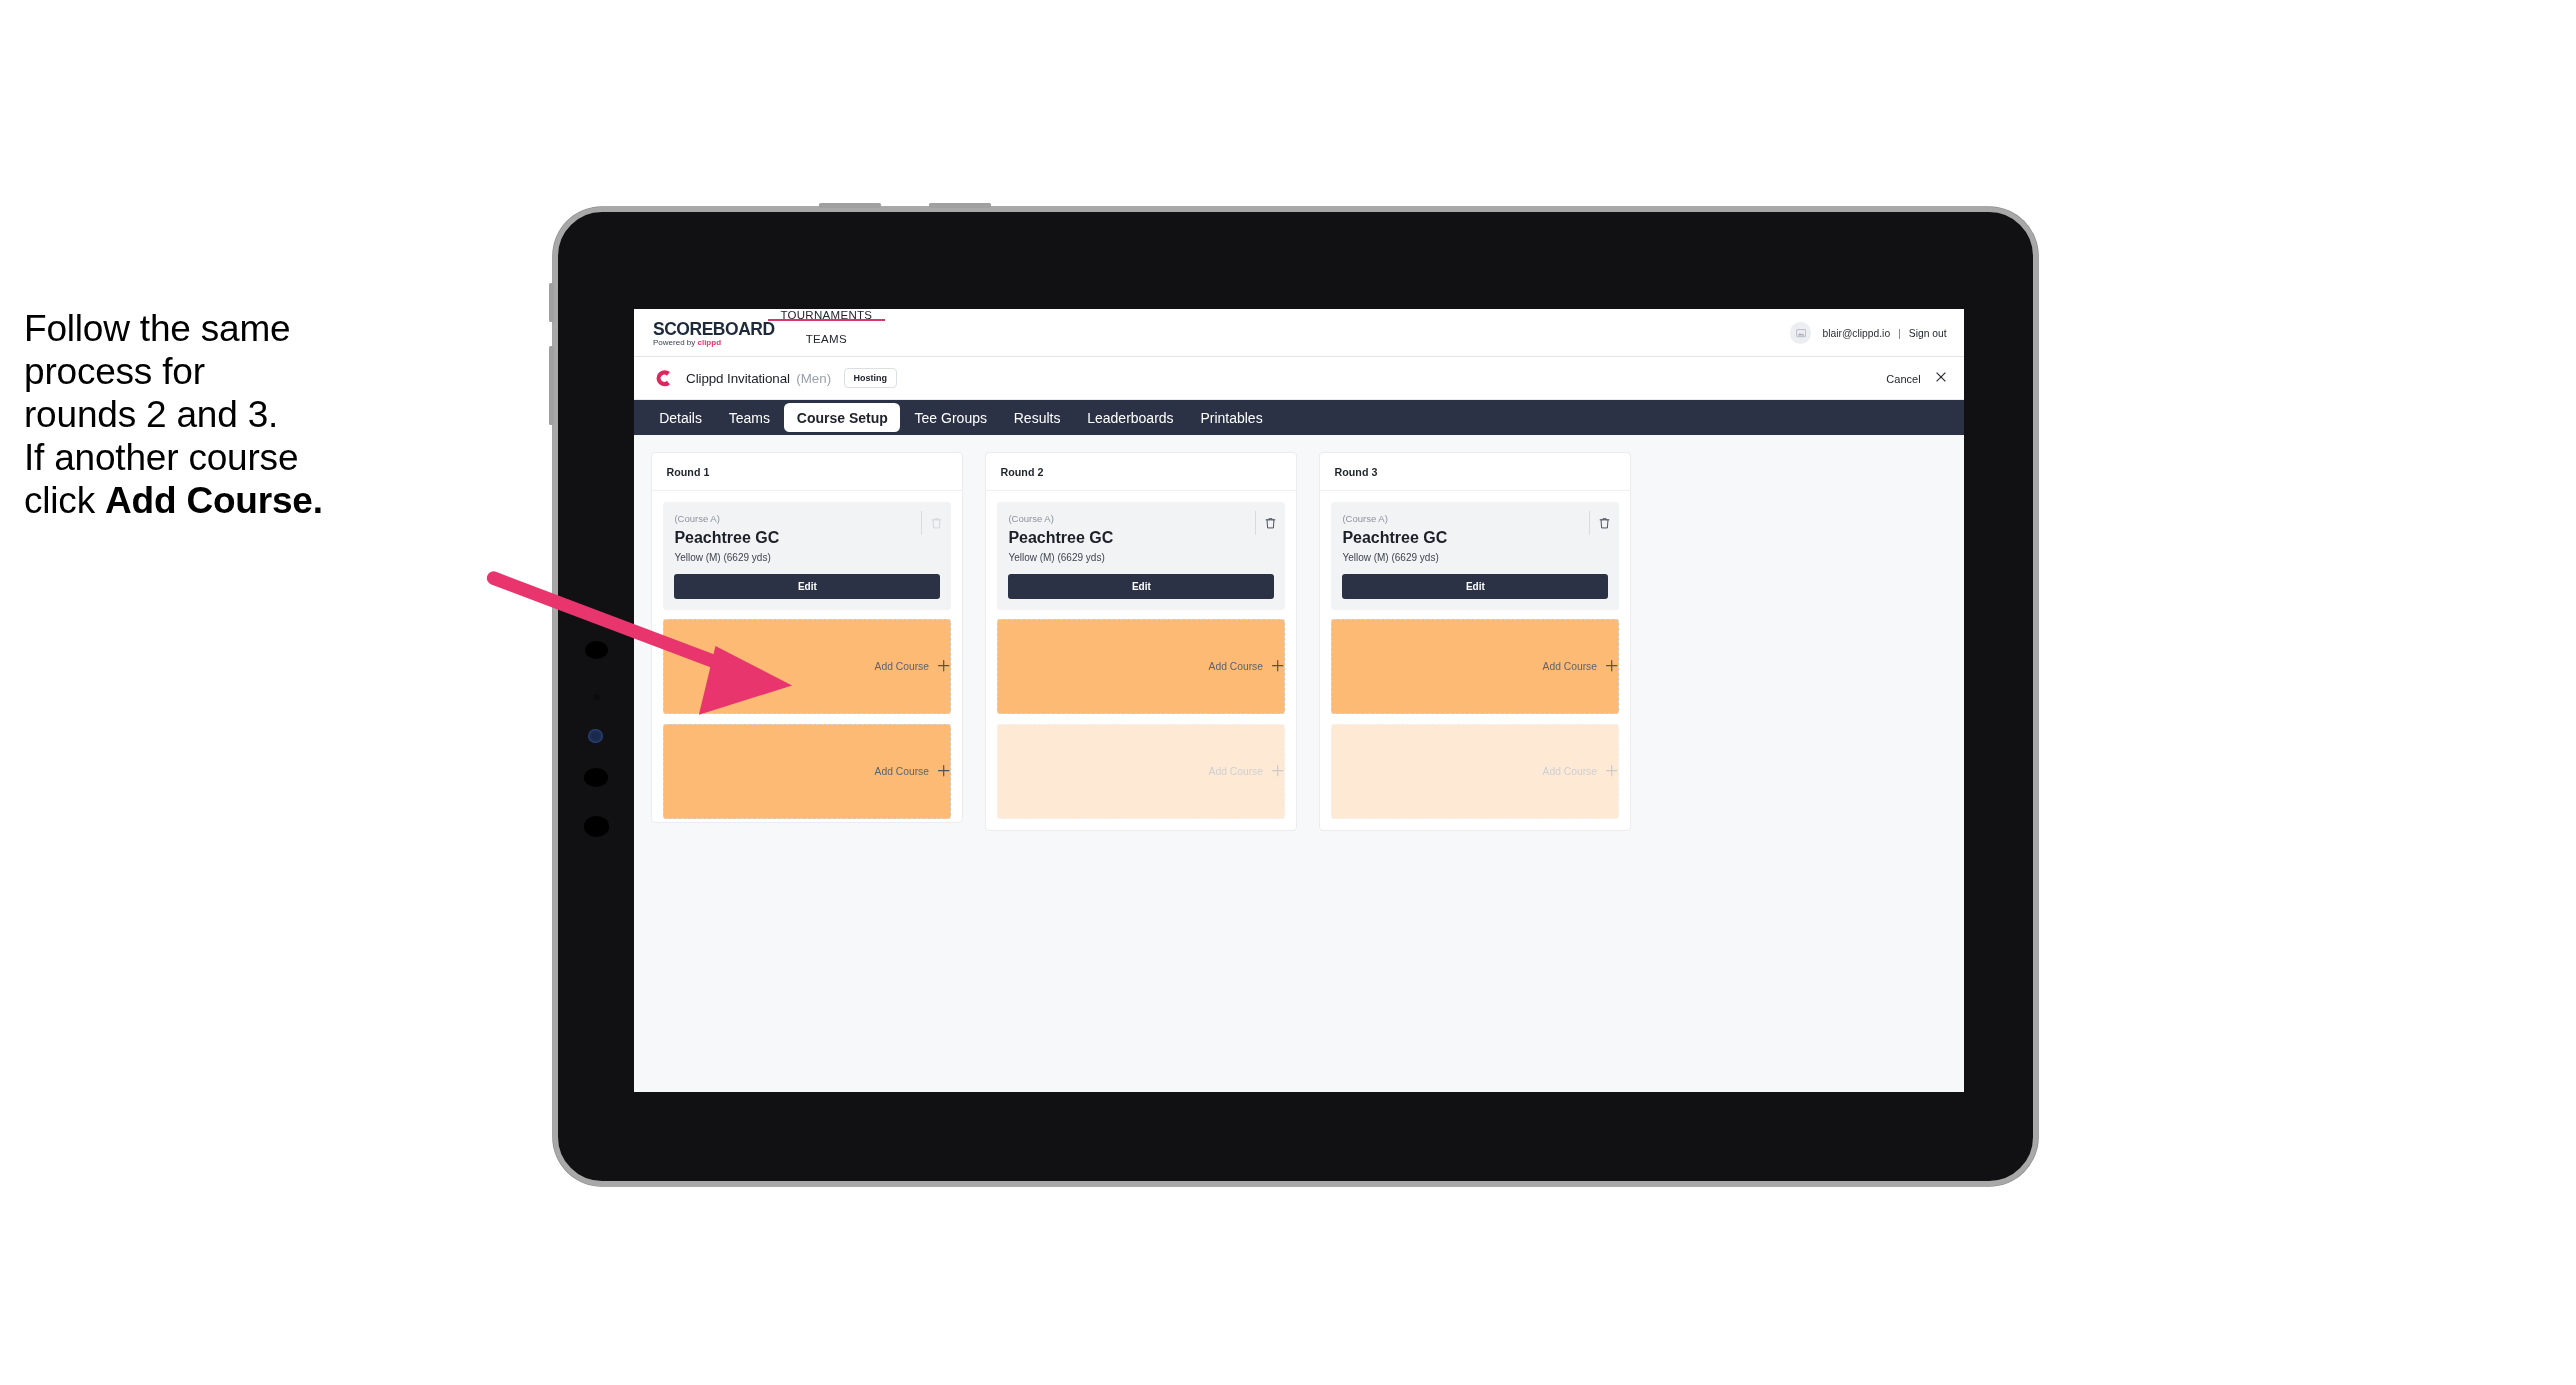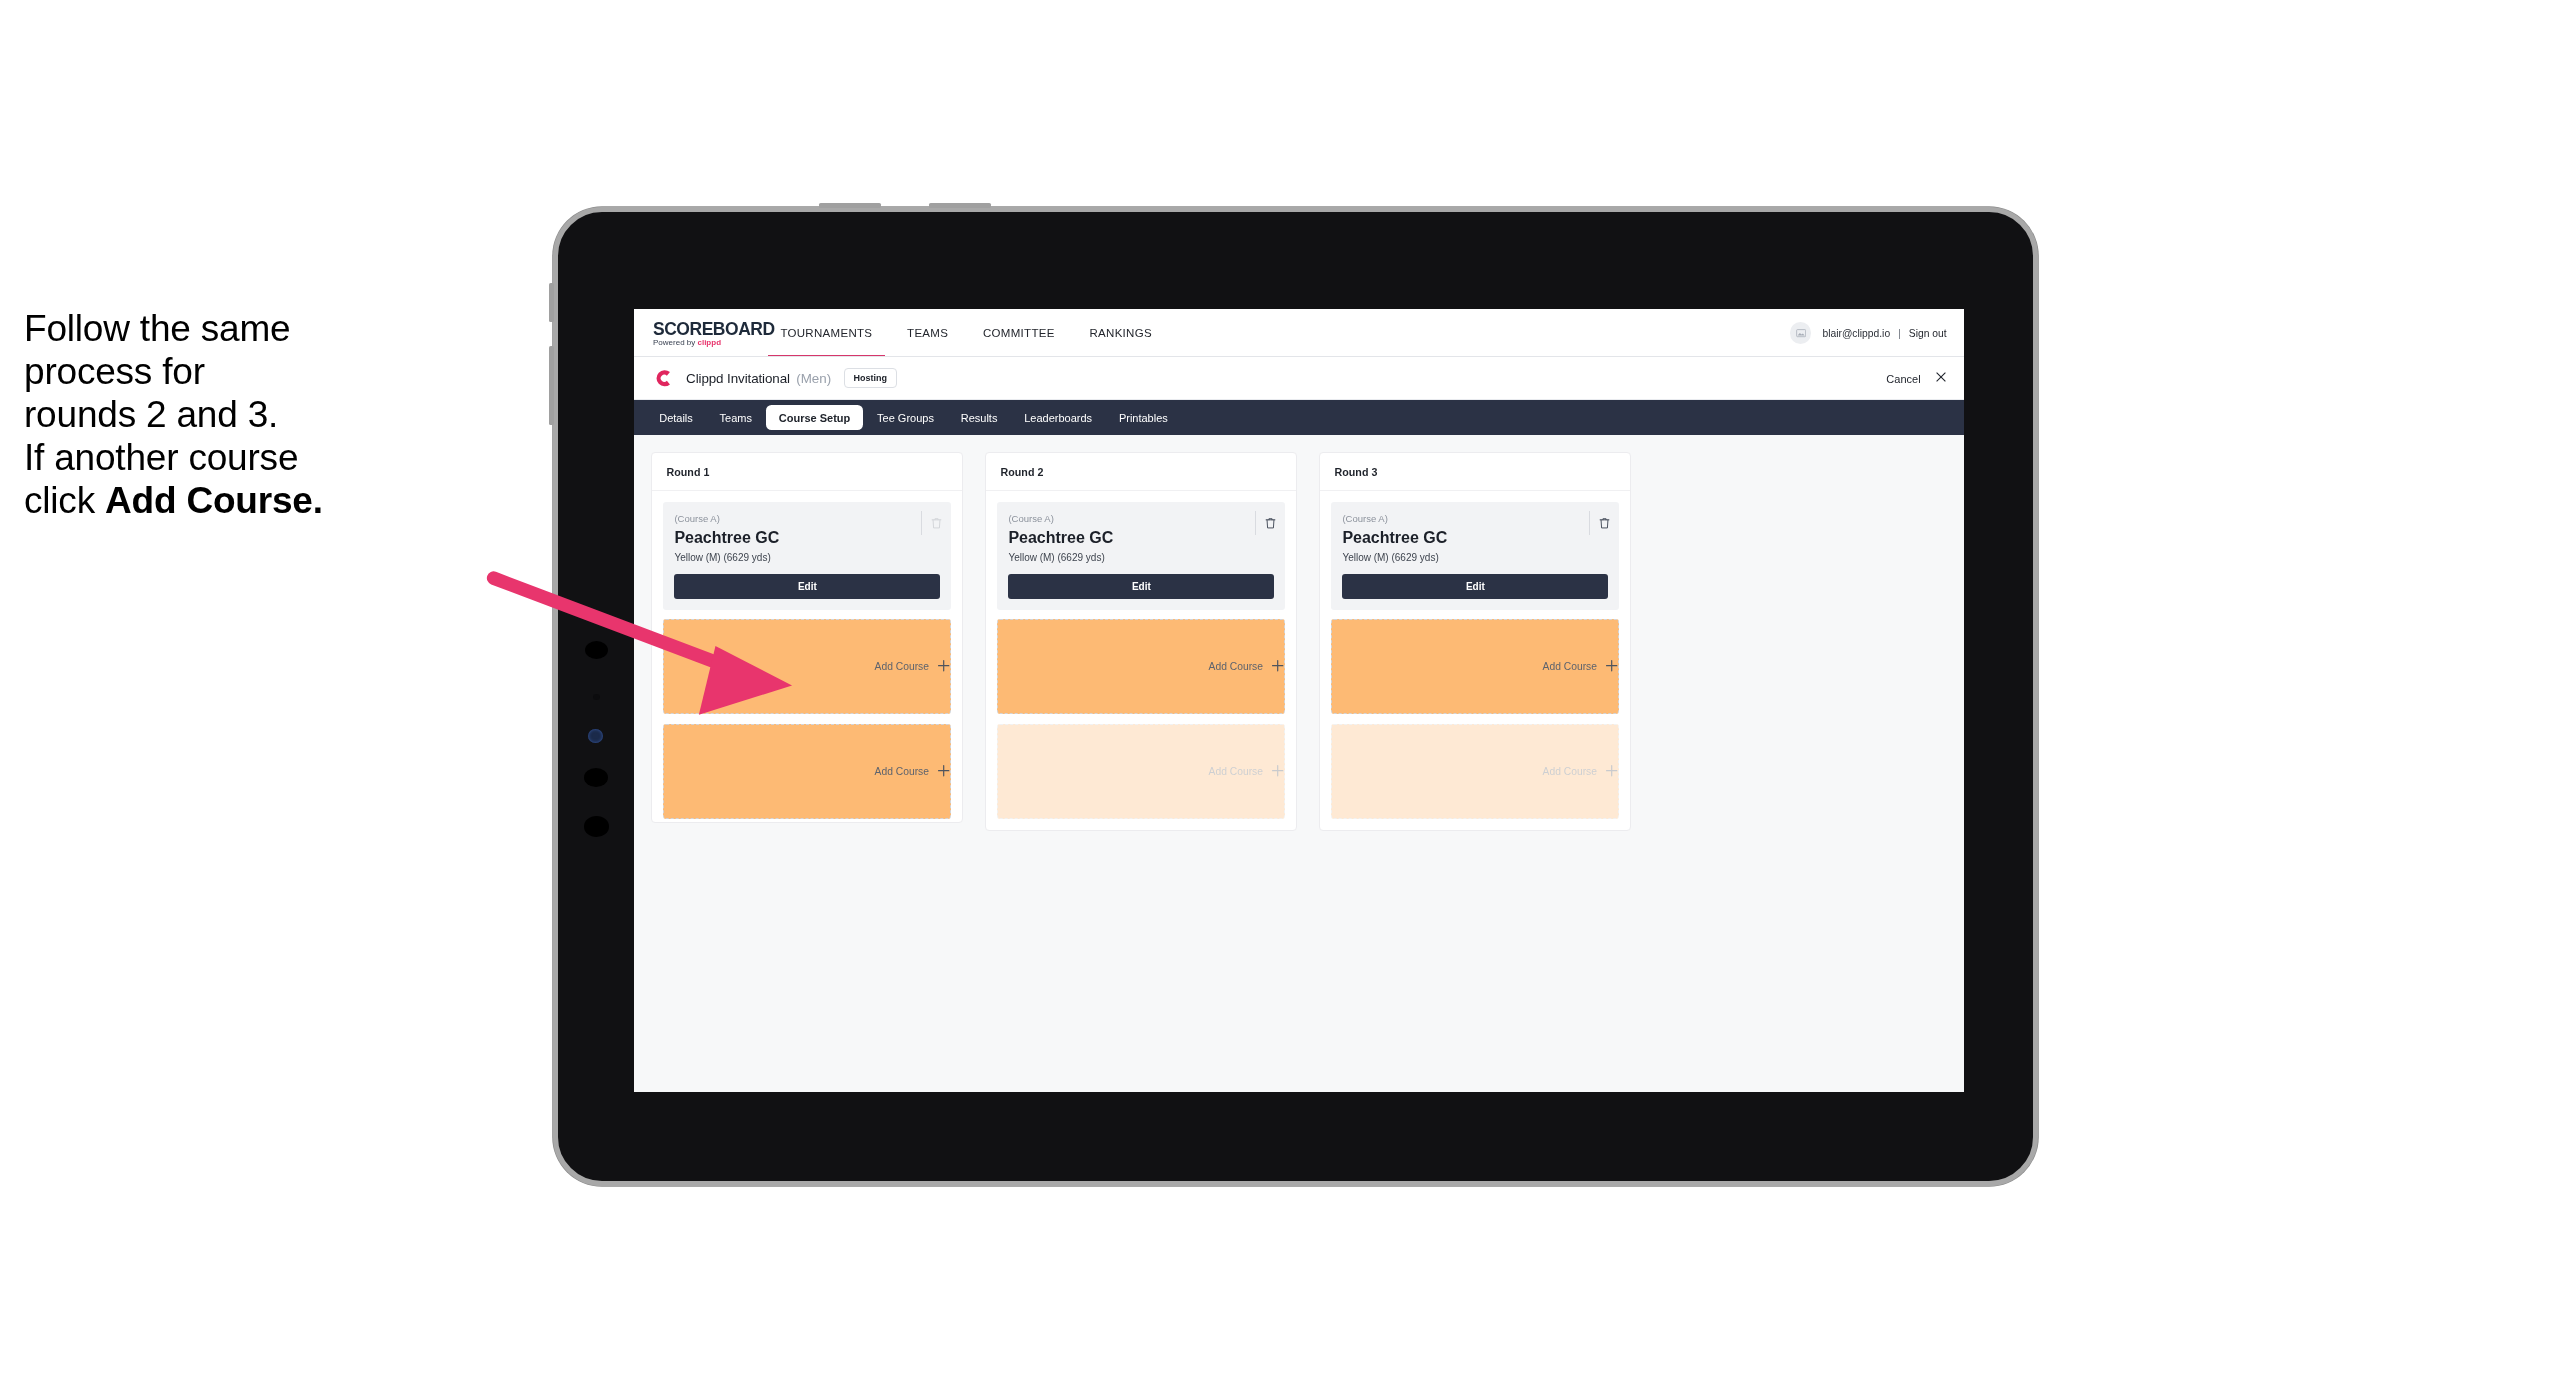--- a/index.html
+++ b/index.html
@@ -84,21 +84,21 @@
     color: #1e2a3a;
     transform: scaleX(0.92);
     transform-origin: left center;
     line-height: 1;
   }
   #brand .sb-sub {
     font-size: 8px; color: #3a4252; margin-top: 1.6px; line-height: 1;
   }
   #brand .sb-sub .clippd { color: #e8356d; font-weight: 700; }
 
-  .topnav { display: flex; align-items: center; gap: 0; margin-left: 11px; }
+  .topnav { display: flex; align-items: center; gap: 12px; margin-left: 11px; flex-direction: column; }
   .topnav a {
     position: relative;
     font-size: 11.5px;
     color: #23262d;
     letter-spacing: 0.3px;
     padding: 0 17.4px;
     height: 48px;
     display: flex; align-items: center;
     text-decoration: none;
   }
@@ -157,21 +157,21 @@
 
   
   #tabstrip {
     height: 35px;
     background: #2b3245;
     display: flex; align-items: center;
     padding-left: 12.6px;
     gap: 1.6px;
   }
   #tabstrip .tab {
-    font-size: 11px;
+    font-size: 14px;
     color: #ffffff;
     padding: 6.3px 12.6px;
     border-radius: 5.5px;
     cursor: pointer;
     white-space: nowrap;
   }
   #tabstrip .tab.active {
     background: #ffffff;
     color: #20242c;
     font-weight: 700;

